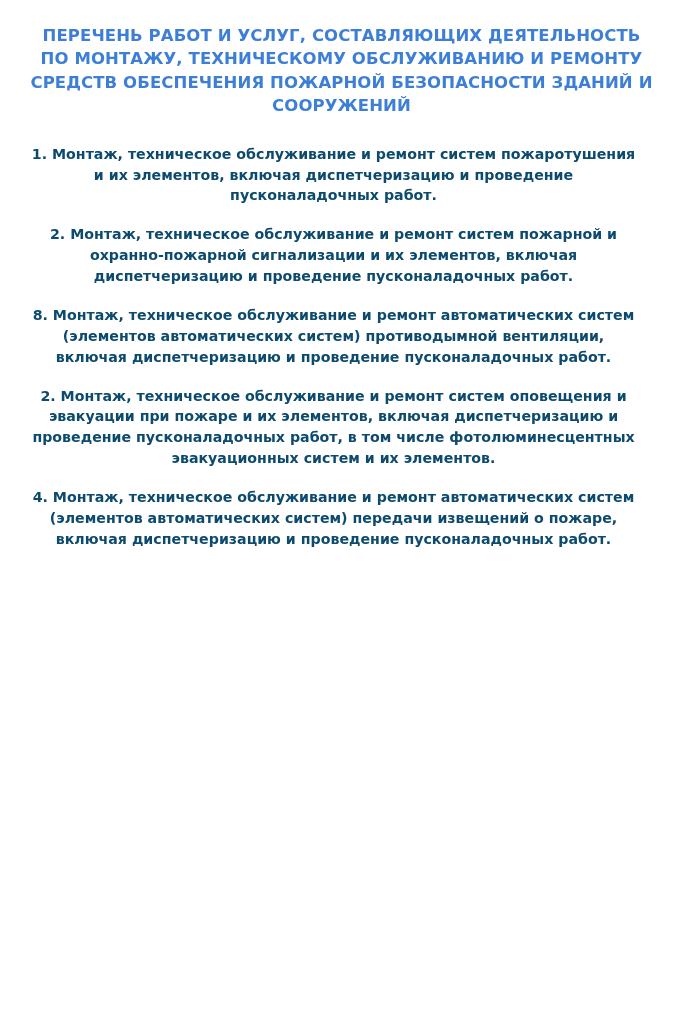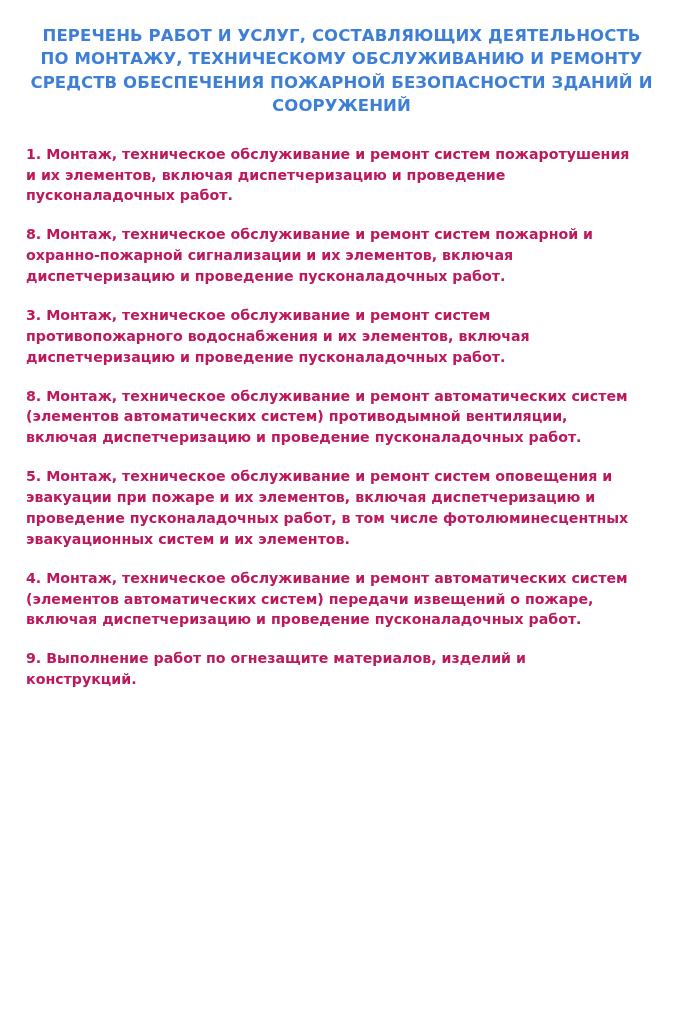--- a/index.html
+++ b/index.html
@@ -33,35 +33,33 @@
   }
   .items {
     margin: 0;
     padding: 0;
     list-style: none;
   }
   .item {
     font-size: 14.2px;
     font-weight: bold;
     line-height: 1.47;
-    color: #be185d;
+    color: #0c4a6e;
     margin: 0 16px 18px 0;
-    text-align: left;
+    text-align: center;
   }
   .item:last-child {
     margin-bottom: 0;
   }
 </style>
 </head>
 <body>
 
 <div class="page">
   <h1 class="doc-title">ПЕРЕЧЕНЬ РАБОТ И УСЛУГ, СОСТАВЛЯЮЩИХ ДЕЯТЕЛЬНОСТЬ ПО МОНТАЖУ, ТЕХНИЧЕСКОМУ ОБСЛУЖИВАНИЮ И РЕМОНТУ СРЕДСТВ ОБЕСПЕЧЕНИЯ ПОЖАРНОЙ БЕЗОПАСНОСТИ ЗДАНИЙ И СООРУЖЕНИЙ</h1>
   <ul class="items">
     <li class="item">1. Монтаж, техническое обслуживание и ремонт систем пожаротушения и их элементов, включая диспетчеризацию и проведение пусконаладочных работ.</li>
-    <li class="item">8. Монтаж, техническое обслуживание и ремонт систем пожарной и охранно-пожарной сигнализации и их элементов, включая диспетчеризацию и проведение пусконаладочных работ.</li>
-    <li class="item">3. Монтаж, техническое обслуживание и ремонт систем противопожарного водоснабжения и их элементов, включая диспетчеризацию и проведение пусконаладочных работ.</li>
+    <li class="item">2. Монтаж, техническое обслуживание и ремонт систем пожарной и охранно-пожарной сигнализации и их элементов, включая диспетчеризацию и проведение пусконаладочных работ.</li>
     <li class="item">8. Монтаж, техническое обслуживание и ремонт автоматических систем (элементов автоматических систем) противодымной вентиляции, включая диспетчеризацию и проведение пусконаладочных работ.</li>
-    <li class="item">5. Монтаж, техническое обслуживание и ремонт систем оповещения и эвакуации при пожаре и их элементов, включая диспетчеризацию и проведение пусконаладочных работ, в том числе фотолюминесцентных эвакуационных систем и их элементов.</li>
+    <li class="item">2. Монтаж, техническое обслуживание и ремонт систем оповещения и эвакуации при пожаре и их элементов, включая диспетчеризацию и проведение пусконаладочных работ, в том числе фотолюминесцентных эвакуационных систем и их элементов.</li>
     <li class="item">4. Монтаж, техническое обслуживание и ремонт автоматических систем (элементов автоматических систем) передачи извещений о пожаре, включая диспетчеризацию и проведение пусконаладочных работ.</li>
-    <li class="item">9. Выполнение работ по огнезащите материалов, изделий и конструкций.</li>
   </ul>
 </div>
 
 </body></html>

